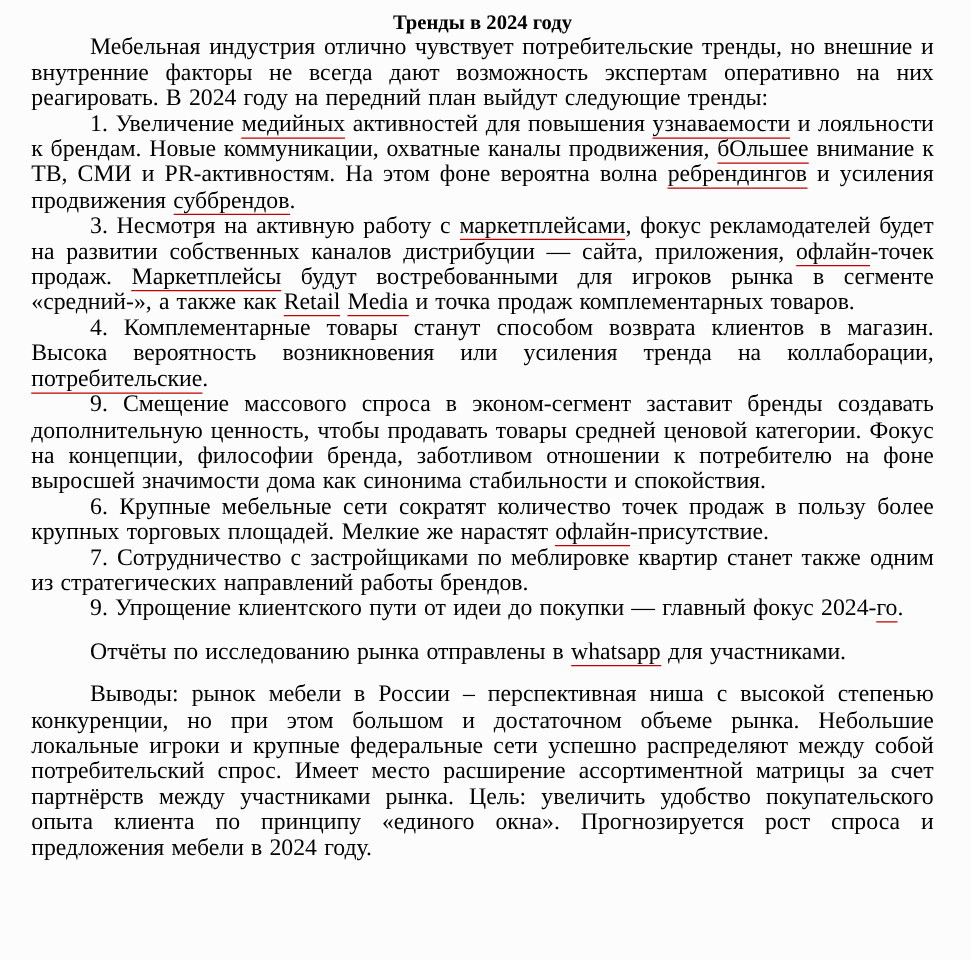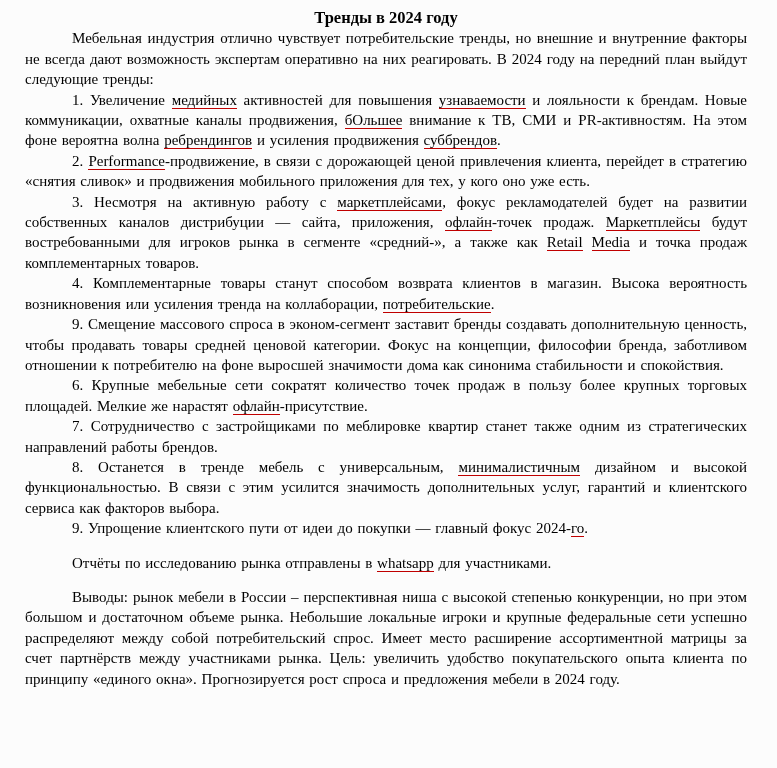--- a/index.html
+++ b/index.html
@@ -21,21 +21,21 @@
   }
   h1.doc-title{
     margin:0;
     font-size:16.5px;
     line-height:20.4px;
     font-weight:bold;
     text-align:center;
   }
   p.para{
     margin:0;
-    font-size:15px;
+    font-size:19px;
     line-height:20.4px;
     text-align:justify;
     text-indent:47px;
     word-spacing:1px;
   }
   .blank{
     height:14px;
   }
   .flag{
     text-decoration-thickness:1px;
@@ -45,26 +45,24 @@
   }
 </style>
 </head>
 <body>
 
 <main class="page">
   <h1 class="doc-title">Тренды в 2024 году</h1>
   <section>
       <p class="para"><span>Мебельная индустрия отлично чувствует потребительские тренды, но внешние и внутренние факторы не всегда дают возможность экспертам оперативно на них реагировать. В 2024 году на передний план выйдут следующие тренды:</span></p>
       <p class="para"><span>1. Увеличение </span><span class="flag">медийных</span><span> активностей для повышения </span><span class="flag">узнаваемости</span><span> и лояльности к брендам. Новые коммуникации, охватные каналы продвижения, </span><span class="flag">бОльшее</span><span> внимание к ТВ, СМИ и PR-активностям. На этом фоне вероятна волна </span><span class="flag">ребрендингов</span><span> и усиления продвижения </span><span class="flag">суббрендов</span><span>.</span></p>
-      <p class="para"><span>2. </span><span class="flag">Performance</span><span>-продвижение, в связи с дорожающей ценой привлечения клиента, перейдет в стратегию «снятия сливок» и продвижения мобильного приложения для тех, у кого оно уже есть.</span></p>
       <p class="para"><span>3. Несмотря на активную работу с </span><span class="flag">маркетплейсами</span><span>, фокус рекламодателей будет на развитии собственных каналов дистрибуции — сайта, приложения, </span><span class="flag">офлайн</span><span>-точек продаж. </span><span class="flag">Маркетплейсы</span><span> будут востребованными для игроков рынка в сегменте «средний-», а также как </span><span class="flag">Retail</span><span> </span><span class="flag">Media</span><span> и точка продаж комплементарных товаров.</span></p>
       <p class="para"><span>4. Комплементарные товары станут способом возврата клиентов в магазин. Высока вероятность возникновения или усиления тренда на коллаборации, </span><span class="flag">потребительские</span><span>.</span></p>
       <p class="para"><span>9. Смещение массового спроса в эконом-сегмент заставит бренды создавать дополнительную ценность, чтобы продавать товары средней ценовой категории. Фокус на концепции, философии бренда, заботливом отношении к потребителю на фоне выросшей значимости дома как синонима стабильности и спокойствия.</span></p>
       <p class="para"><span>6. Крупные мебельные сети сократят количество точек продаж в пользу более крупных торговых площадей. Мелкие же нарастят </span><span class="flag">офлайн</span><span>-присутствие.</span></p>
       <p class="para"><span>7. Сотрудничество с застройщиками по меблировке квартир станет также одним из стратегических направлений работы брендов.</span></p>
-      <p class="para"><span>8. Останется в тренде мебель с универсальным, </span><span class="flag">минималистичным</span><span> дизайном и высокой функциональностью. В связи с этим усилится значимость дополнительных услуг, гарантий и клиентского сервиса как факторов выбора.</span></p>
       <p class="para"><span>9. Упрощение клиентского пути от идеи до покупки — главный фокус 2024-</span><span class="flag">го</span><span>.</span></p>
       <div class="blank"></div>
       <p class="para"><span>Отчёты по исследованию рынка отправлены в </span><span class="flag">whatsapp</span><span> для участниками.</span></p>
       <div class="blank"></div>
       <p class="para"><span>Выводы: рынок мебели в России – перспективная ниша с высокой степенью конкуренции, но при этом большом и достаточном объеме рынка. Небольшие локальные игроки и крупные федеральные сети успешно распределяют между собой потребительский спрос. Имеет место расширение ассортиментной матрицы за счет партнёрств между участниками рынка. Цель: увеличить удобство покупательского опыта клиента по принципу «единого окна». Прогнозируется рост спроса и предложения мебели в 2024 году.</span></p>
     </section>
 </main>
 
 </body></html>

